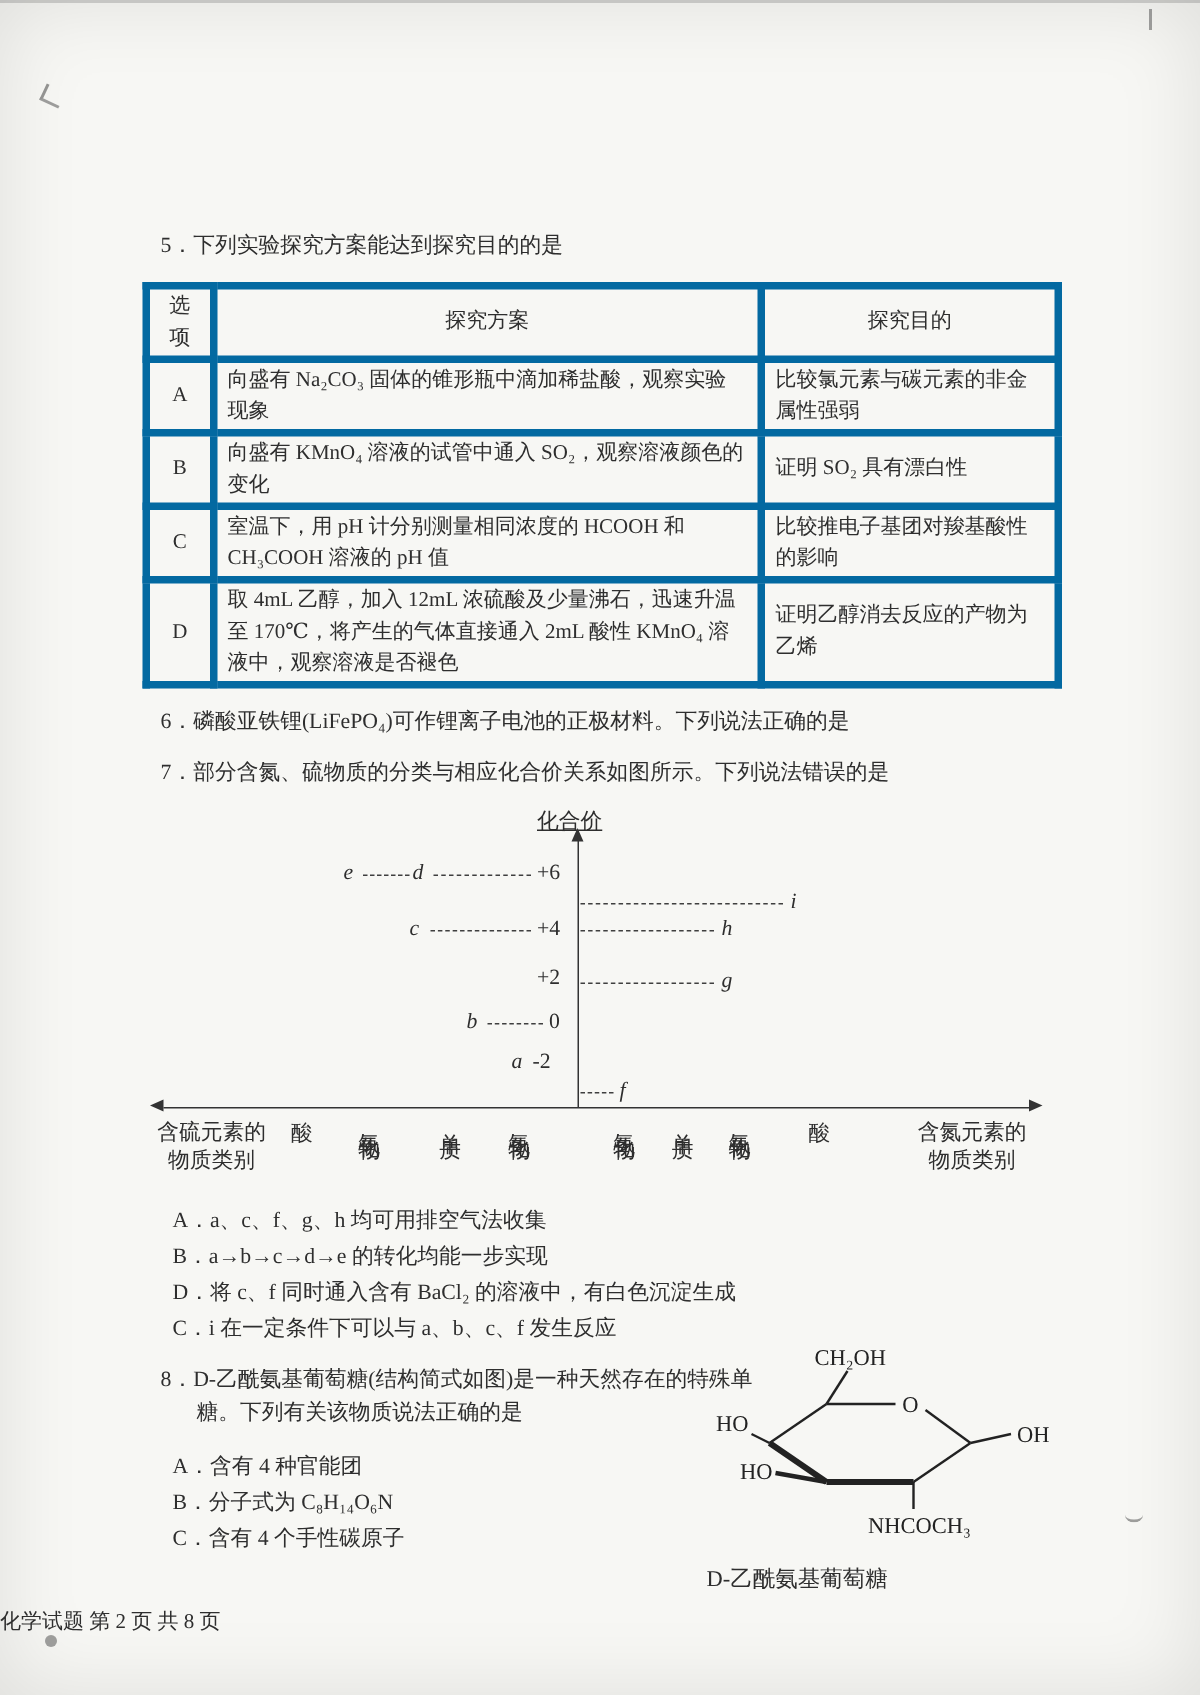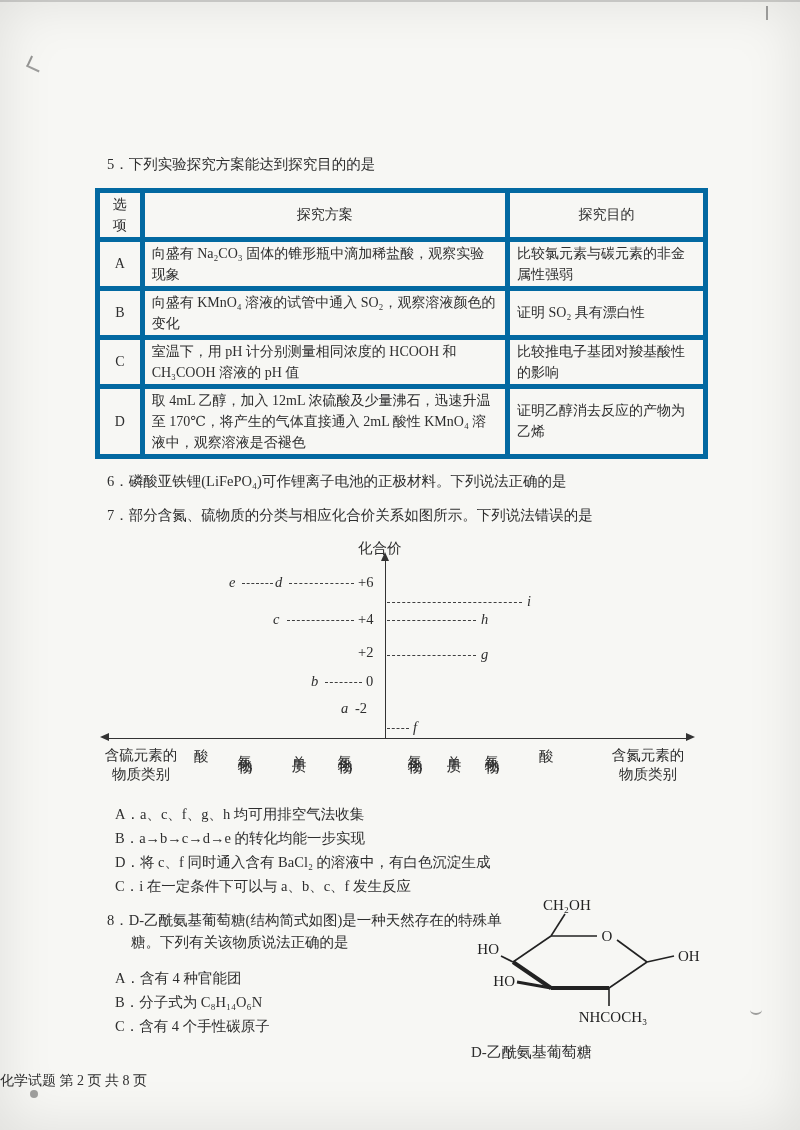--- a/index.html
+++ b/index.html
@@ -90,21 +90,21 @@
         <td>证明乙醇消去反应的产物为乙烯</td>
       </tr>
     </tbody>
       </table>
 
     <p class="stem">6．磷酸亚铁锂(LiFePO₄)可作锂离子电池的正极材料。下列说法正确的是</p>
 
     <p class="stem" style="margin-top:4px;">7．部分含氮、硫物质的分类与相应化合价关系如图所示。下列说法错误的是</p>
 
     <div class="diagram">
-      <span class="dg" style="left:263px;top:0;">化合价</span>
+      <span class="dg" style="left:263px;top:0;text-decoration:underline;">化合价</span>
       <div class="arr-up" style="left:285.5px;top:14px;"></div>
       <div class="axis-v" style="left:290px;top:16px;height:184px;"></div>
       <div class="axis-h" style="left:14px;top:200px;width:578px;"></div>
       <div class="arr-left" style="left:5px;top:195px;"></div>
       <div class="arr-right" style="left:591px;top:195px;"></div>
 
       <span class="dg" style="left:263px;top:34px;">+6</span>
       <span class="dg" style="left:263px;top:71px;">+4</span>
       <span class="dg" style="left:263px;top:104px;">+2</span>
       <span class="dg" style="left:271px;top:133px;">0</span>

